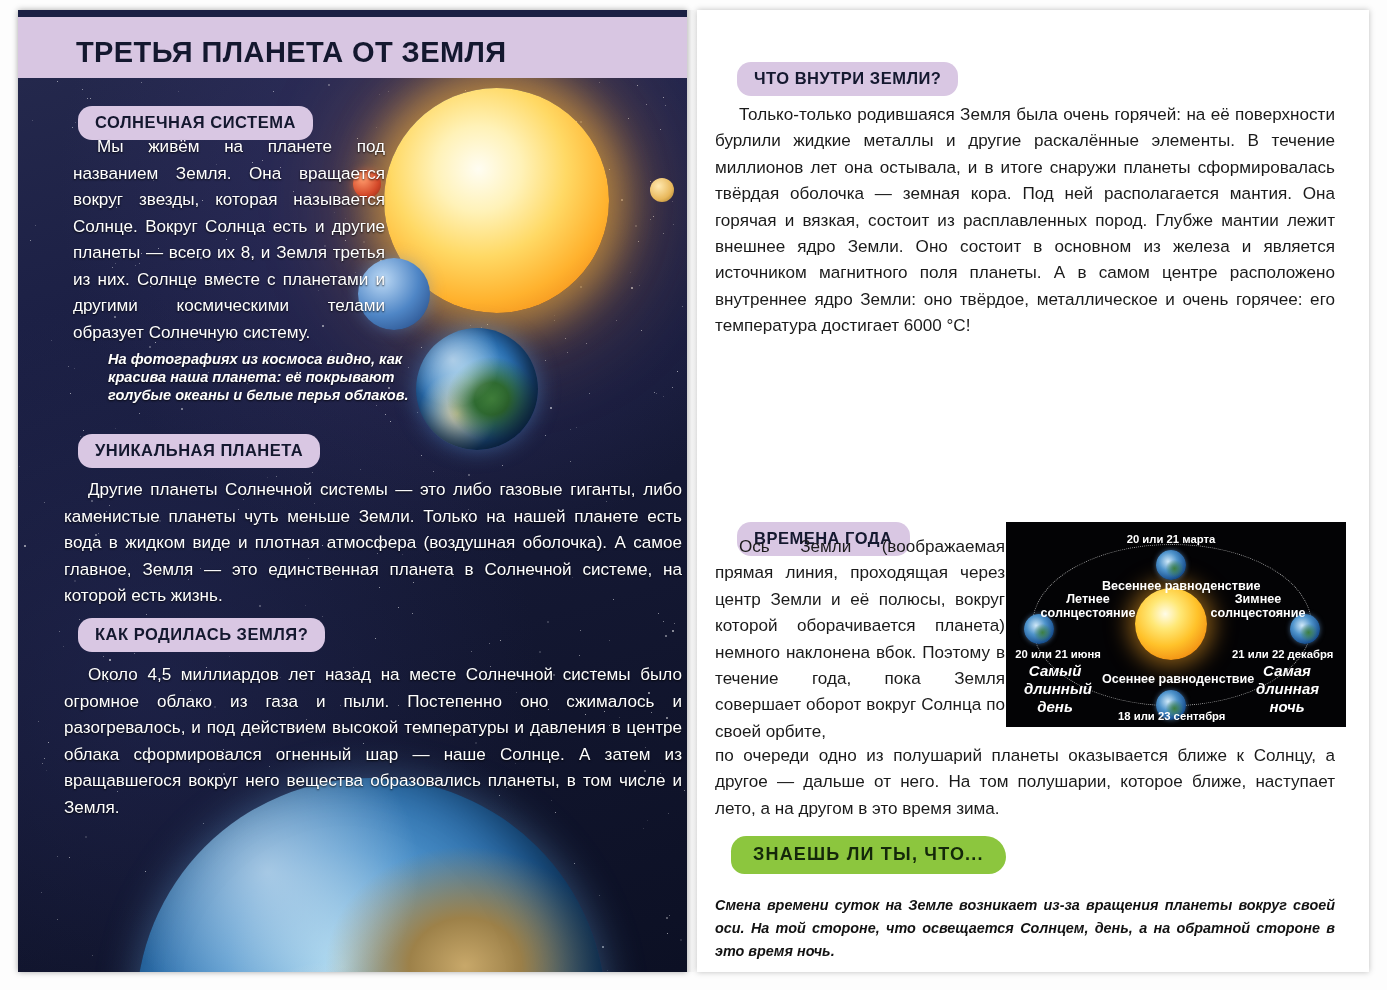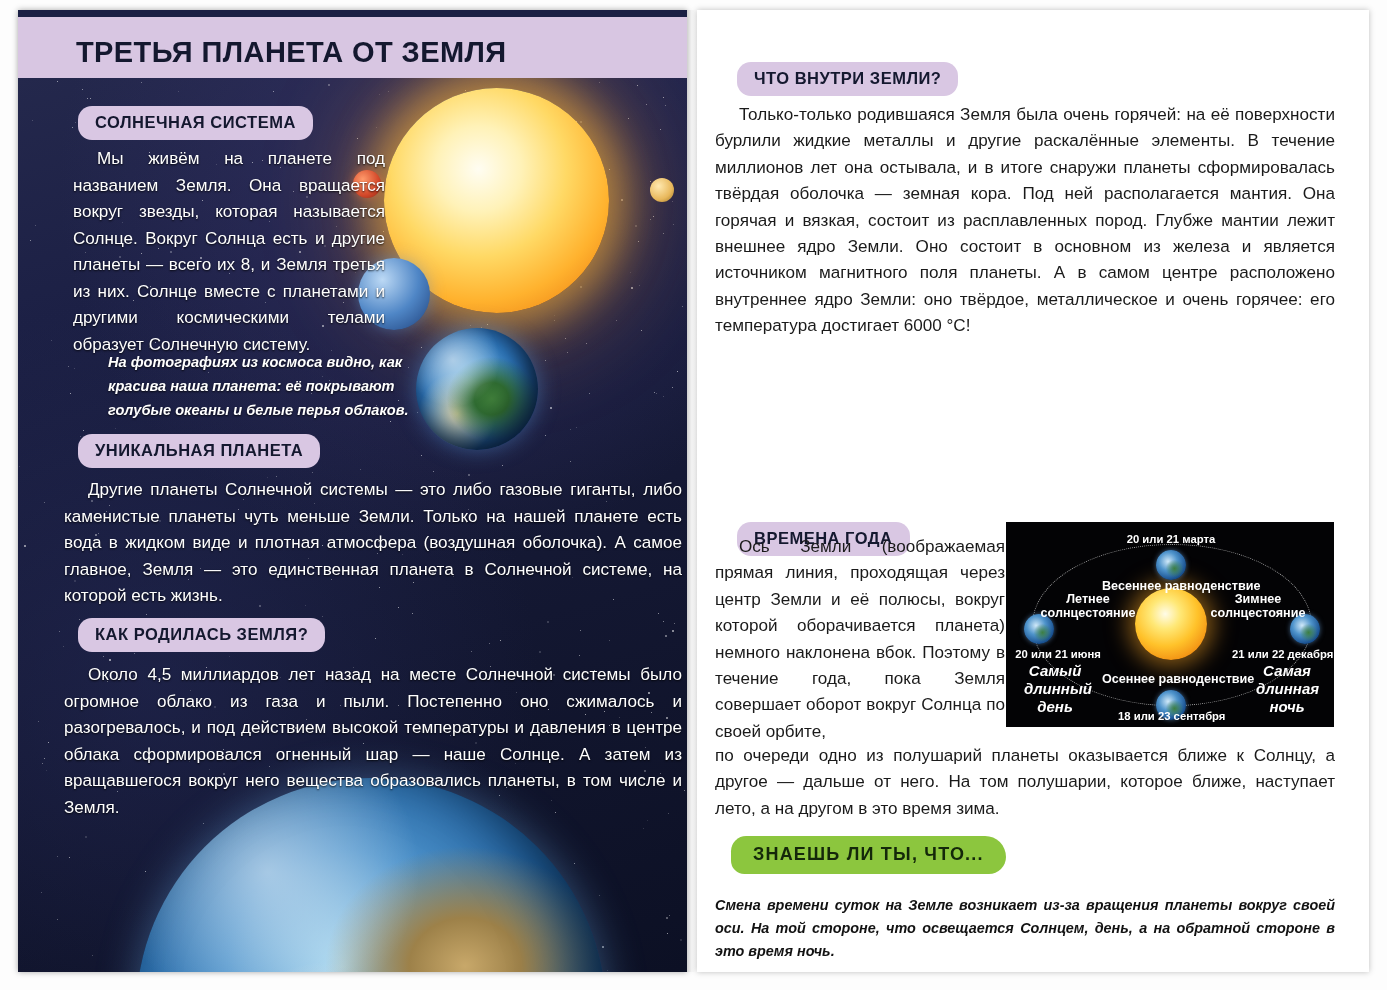--- a/index.html
+++ b/index.html
@@ -50,21 +50,21 @@
 
   .ltext{
     color:#ffffff;font-size:17.1px;line-height:26.5px;
     text-align:justify;text-justify:inter-word;
     text-shadow:0 1px 2px rgba(0,0,0,.85);
     position:absolute;
   }
   .ltext .ind{display:block;text-indent:24px;}
   .lcap{
     position:absolute;color:#fff;font-style:italic;font-weight:bold;
-    font-size:14.6px;line-height:24px;
+    font-size:14.6px;line-height:18px;
     text-shadow:0 1px 2px rgba(0,0,0,.8);
   }
 
   
   .sun{
     position:absolute;left:366px;top:78px;width:225px;height:225px;border-radius:50%;
     background:radial-gradient(circle at 42% 36%,#fffdf2 0%,#fff2b8 22%,#ffd965 45%,#ffb22e 68%,#f08a17 86%,#d9690c 100%);
     box-shadow:0 0 40px 16px rgba(255,186,60,.55),0 0 90px 36px rgba(255,150,30,.28);
   }
   .planet{position:absolute;border-radius:50%;}
@@ -115,21 +115,21 @@
   }
   .rtext .ind{display:block;text-indent:24px;}
   .note{
     position:absolute;font-style:italic;font-weight:bold;
     font-size:14.4px;line-height:23px;color:#121212;text-align:justify;
   }
 
   
   .seasons{
     position:absolute;left:1006px;top:522px;width:328px;height:205px;
-    background:#030305;overflow:hidden;
+    background:#030305;overflow:hidden;padding-left:12px;
   }
   .s-sun{
     position:absolute;left:129px;top:66px;width:72px;height:72px;border-radius:50%;
     background:radial-gradient(circle at 42% 36%,#fffce8 0%,#ffe877 24%,#ffc22a 52%,#f0880f 82%,#cf5f08 100%);
     box-shadow:0 0 22px 7px rgba(255,170,40,.5);
   }
   .s-earth{
     position:absolute;width:30px;height:30px;border-radius:50%;
     background:
       radial-gradient(ellipse at 62% 62%, #3d7f42 0%, rgba(61,127,66,0) 34%),
@@ -585,21 +585,21 @@
     <div class="earth-big"></div>
 
     <div class="banner">
       <div class="banner-title">ТРЕТЬЯ ПЛАНЕТА ОТ ЗЕМЛЯ</div>
     </div>
 
     <div style="position:absolute;left:60px;top:96px;">
       <span class="pill">СОЛНЕЧНАЯ СИСТЕМА</span>
     </div>
 
-    <div class="ltext" style="left:55px;top:136px;width:312px;">
+    <div class="ltext" style="left:55px;top:124px;width:312px;">
       <span class="ind">Мы живём на планете под названием Земля. Она вращается вокруг звезды, которая называется Солнце. Вокруг Солнца есть и другие планеты — всего их 8, и Земля третья из них. Солнце вместе с планетами и другими космическими телами образует Солнечную систему.</span>
     </div>
 
     <div class="lcap" style="left:90px;top:340px;width:340px;">На фотографиях из космоса видно, как красива наша планета: её покрывают голубые океаны и белые перья облаков.</div>
 
     <div style="position:absolute;left:60px;top:424px;">
       <span class="pill">УНИКАЛЬНАЯ ПЛАНЕТА</span>
     </div>
 
     <div class="ltext" style="left:46px;top:467px;width:618px;">

